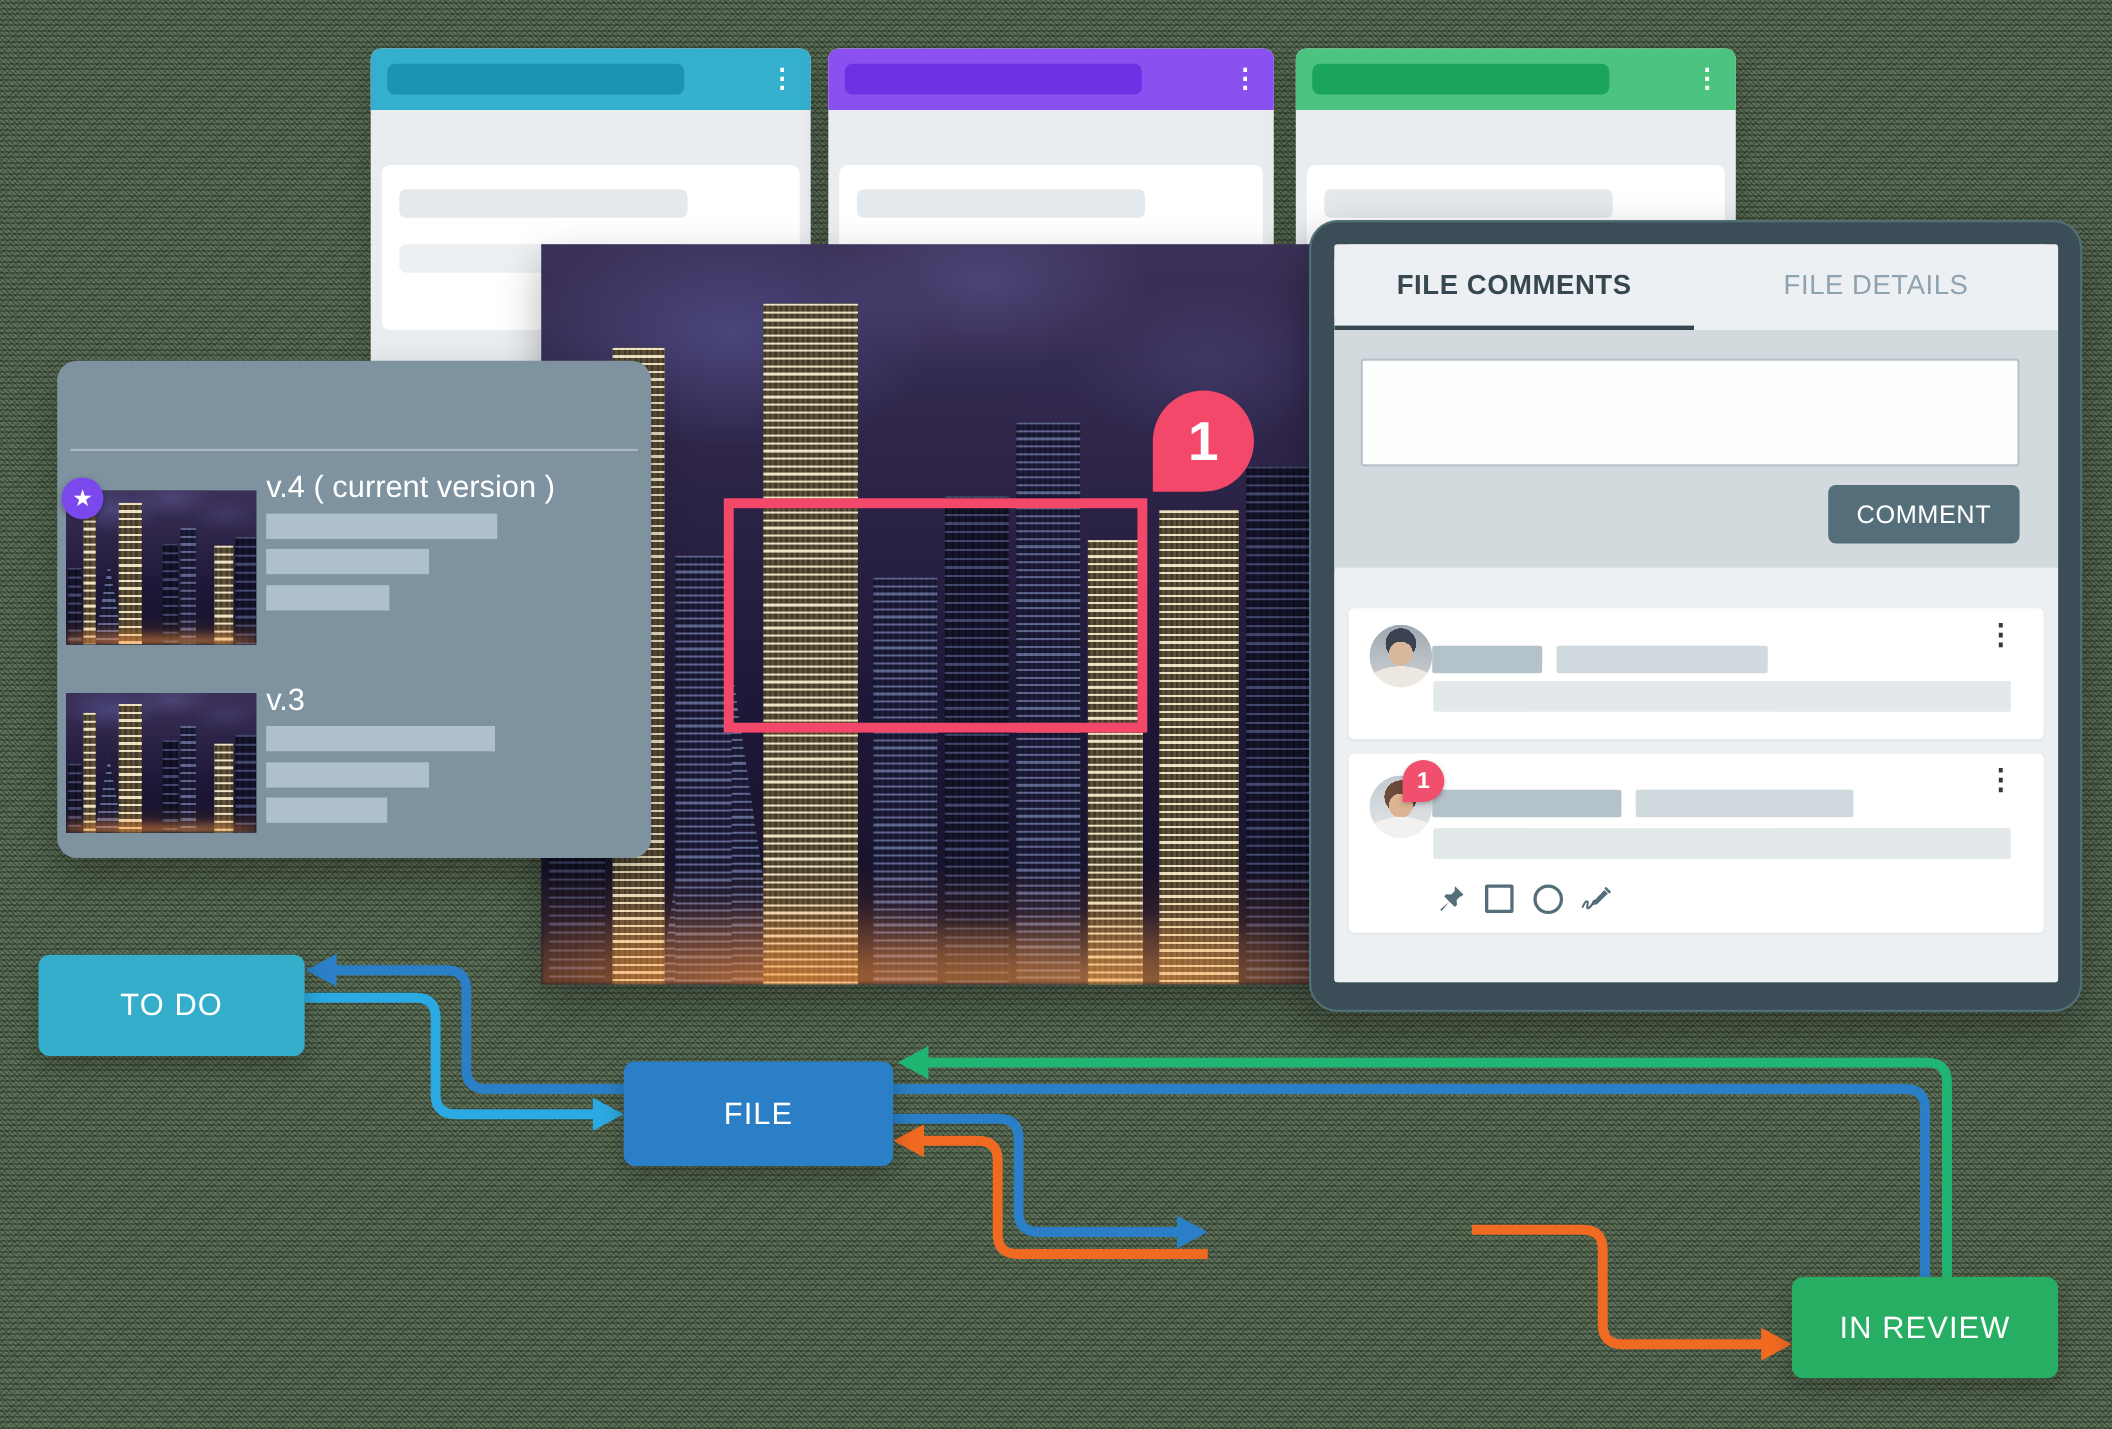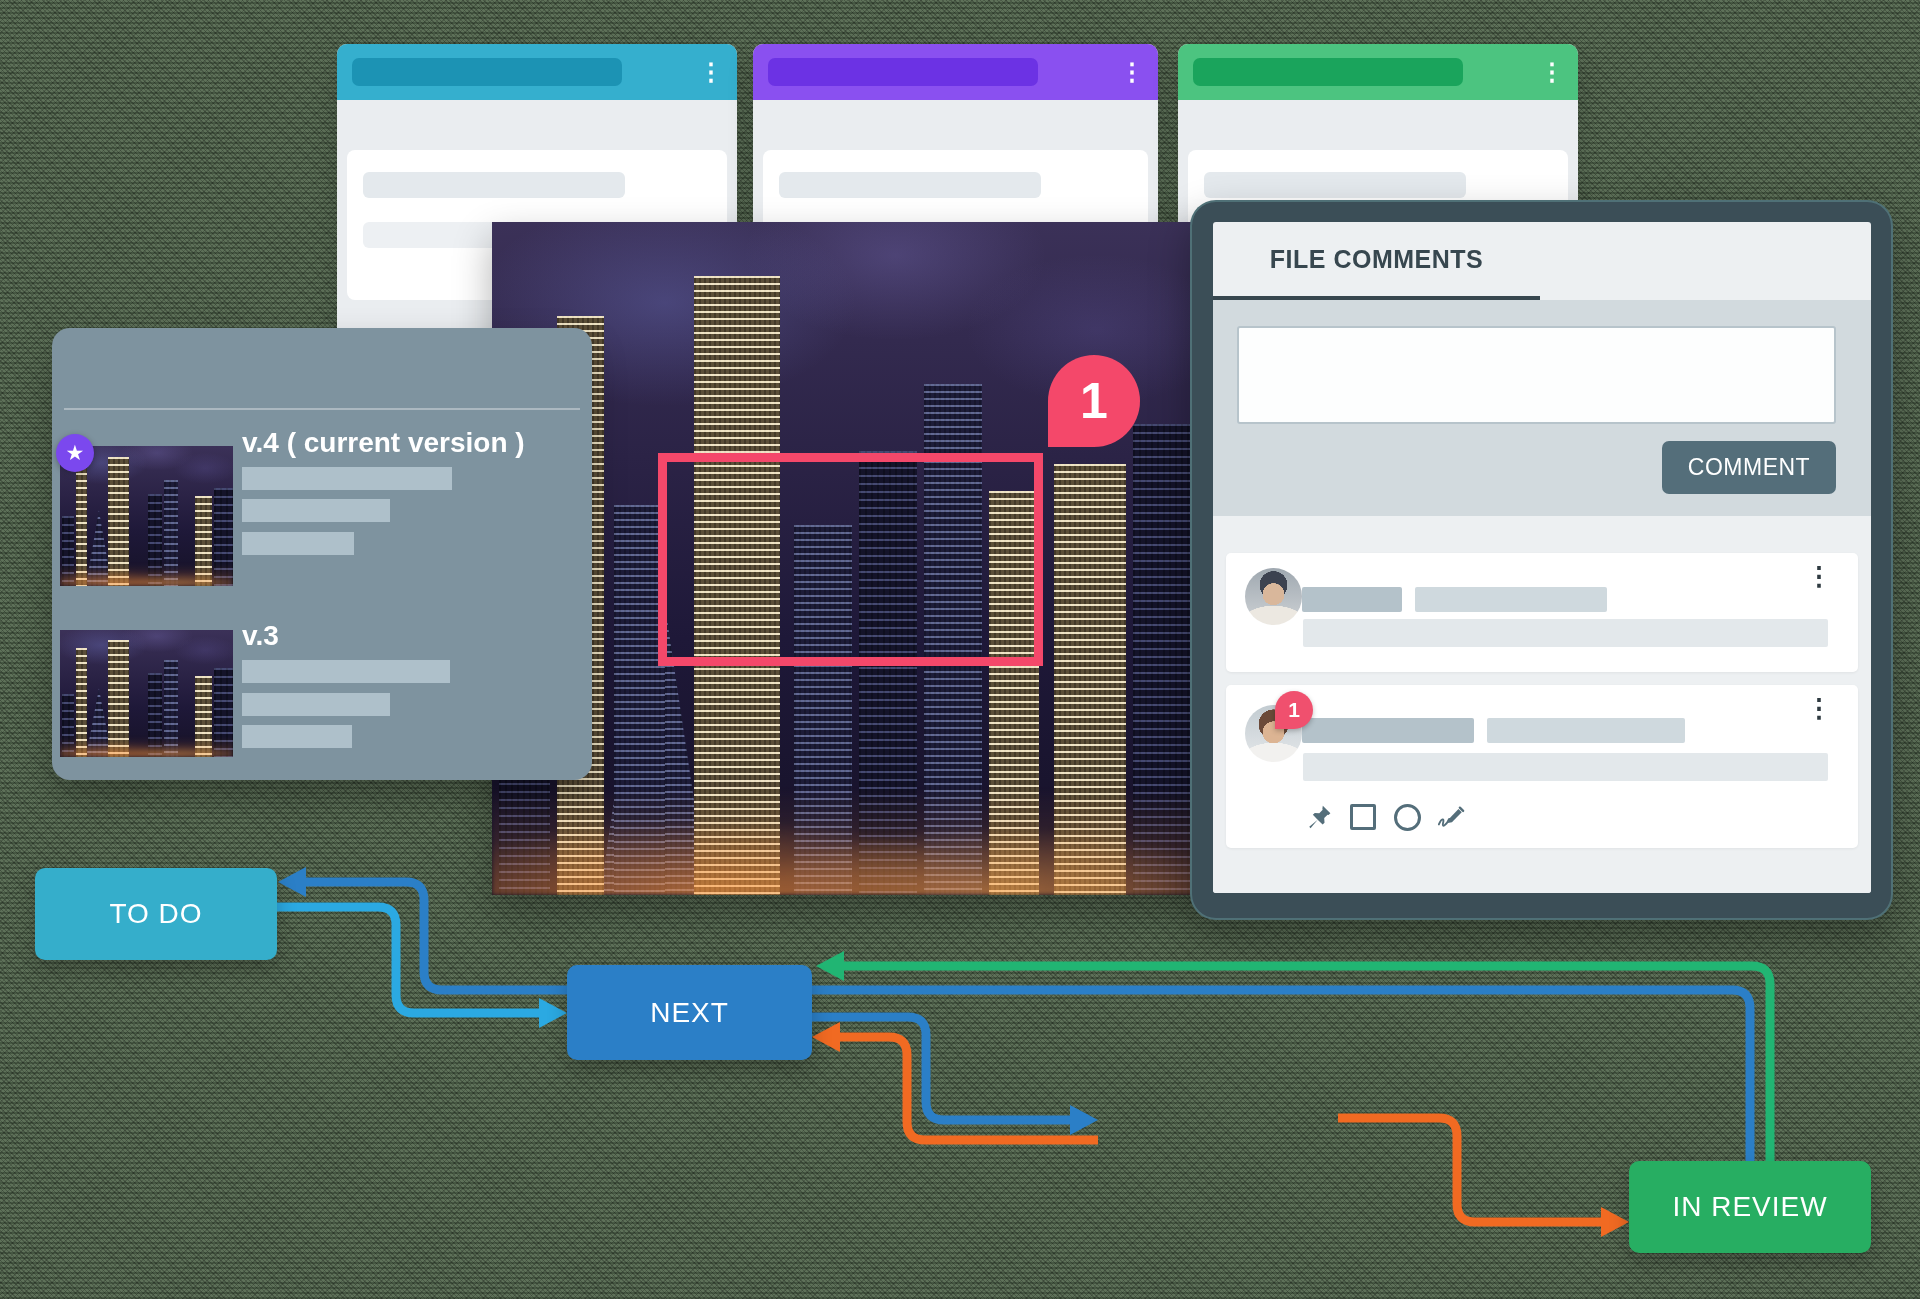--- a/index.html
+++ b/index.html
@@ -70,21 +70,21 @@
   
   .vpanel{position:absolute;left:52px;top:328px;width:540px;height:452px;border-radius:18px;
           background:#7E939F;z-index:4;box-shadow:0 16px 34px rgba(0,0,0,.28);}
   .vp-title{position:absolute;left:38px;top:26px;font-size:27px;color:#F4F7F8;letter-spacing:.5px;}
   .vp-divider{position:absolute;left:12px;right:12px;top:80px;height:2px;background:rgba(255,255,255,.35);}
   .vp-thumb{position:absolute;left:8px;width:173px;overflow:hidden;background:#141022;cursor:pointer;}
   .vp-thumb.t1{top:118px;height:140px;} .vp-thumb.t2{top:302px;height:127px;}
   .vp-star{position:absolute;left:4px;top:106px;width:38px;height:38px;border-radius:50%;background:#7B48EE;
            color:#fff;display:flex;align-items:center;justify-content:center;font-size:21px;z-index:2;
            box-shadow:0 2px 6px rgba(0,0,0,.3);}
-  .vp-label{position:absolute;left:190px;font-size:28px;font-weight:bold;color:#fff;}
+  .vp-label{position:absolute;left:190px;font-size:28px;font-weight:normal;color:#fff;}
   .vp-label.l1{top:99px;} .vp-label.l2{top:292px;}
   .vp-bar{position:absolute;left:190px;height:23px;background:#AEC0CA;}
   .v4b1{top:139px;width:210px;} .v4b2{top:171px;width:148px;} .v4b3{top:204px;width:112px;}
   .v3b1{top:332px;width:208px;} .v3b2{top:365px;width:148px;} .v3b3{top:397px;width:110px;}
 
   
   .frame{position:absolute;left:1190px;top:200px;width:703px;height:720px;border-radius:26px;
          background:#3B4E57;border:2px solid rgba(110,165,165,.4);box-sizing:border-box;z-index:4;
          box-shadow:0 18px 42px rgba(0,0,0,.32);}
   .cpanel{position:absolute;left:1213px;top:222px;width:658px;height:671px;background:#EDF0F2;z-index:4;
@@ -234,20 +234,21 @@
     <div class="vp-label l2">v.3</div>
     <div class="vp-bar v3b1"></div>
     <div class="vp-bar v3b2"></div>
     <div class="vp-bar v3b3"></div>
   </div>
 
   <div class="frame"></div>
   <div class="cpanel">
     <div class="tabbar">
       <div class="tab tab-active">FILE COMMENTS</div>
+      <div class="tab tab-inactive">FILE DETAILS</div>
       <div class="tab-underline"></div>
     </div>
     <div class="cmid">
       <textarea class="ctext" style=""></textarea>
       <button class="cbtn">COMMENT</button>
     </div>
     <div class="clist">
       <div class="ccard c1">
         <div class="avatar a1"></div>
         <div class="cbar bar-a"></div>
@@ -301,16 +302,16 @@
     <polygon points="812,1037 840,1022 840,1052" fill="#F16A22"></polygon>
 
     <path d="M1338 1118 H1439 Q1457 1118 1457 1136 V1204 Q1457 1222 1475 1222 H1603" stroke="#F16A22" stroke-width="9" fill="none"></path>
     <polygon points="1629,1222 1601,1207 1601,1237" fill="#F16A22"></polygon>
 
     <path d="M1770 1179 V984 Q1770 966 1752 966 H842" stroke="#21B573" stroke-width="9" fill="none"></path>
     <polygon points="816,966 844,951 844,981" fill="#21B573"></polygon>
   </svg>
 
   <div class="node node-todo">TO DO</div>
-  <div class="node node-next">NEXT</div>
+  <div class="node node-next">FILE</div>
   <div class="node node-rev">IN REVIEW</div>
 
 </div>
 
 </body></html>

